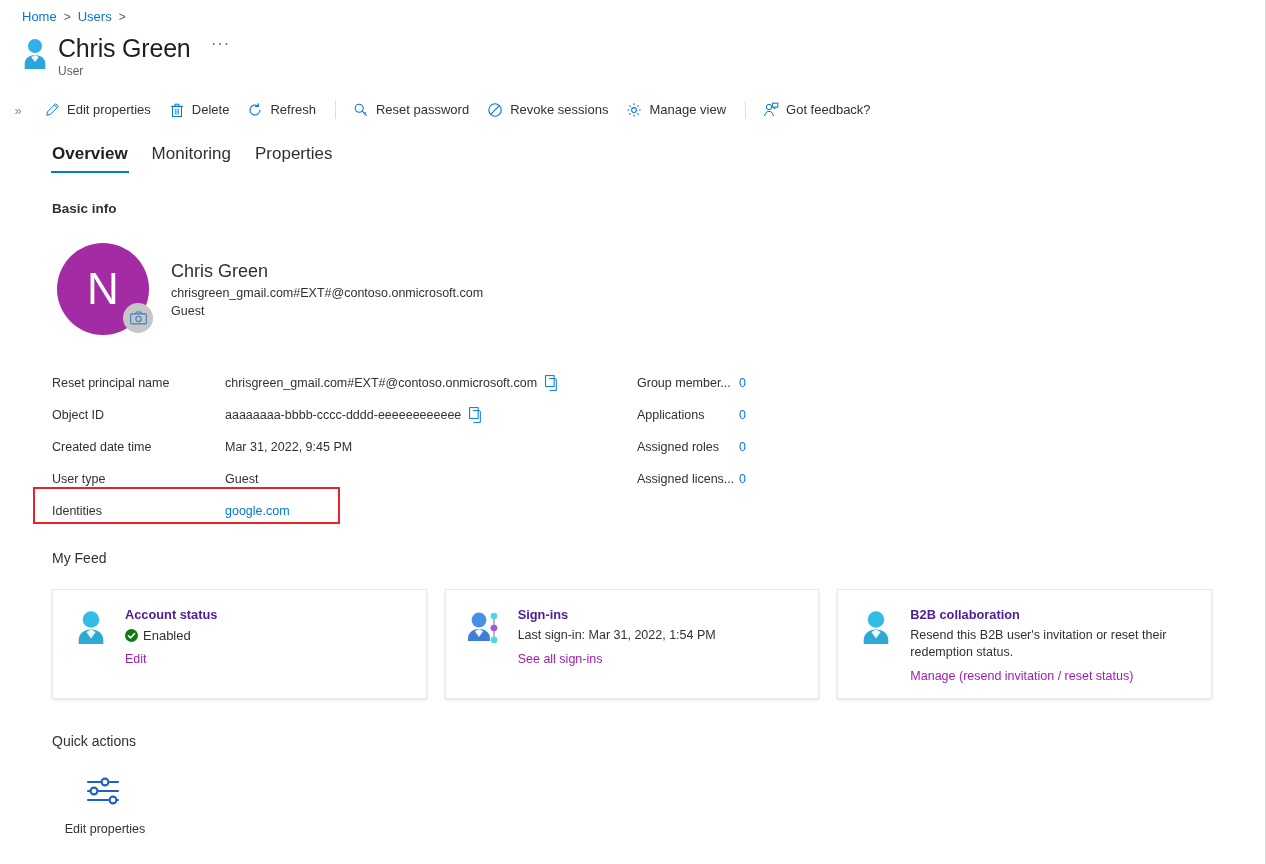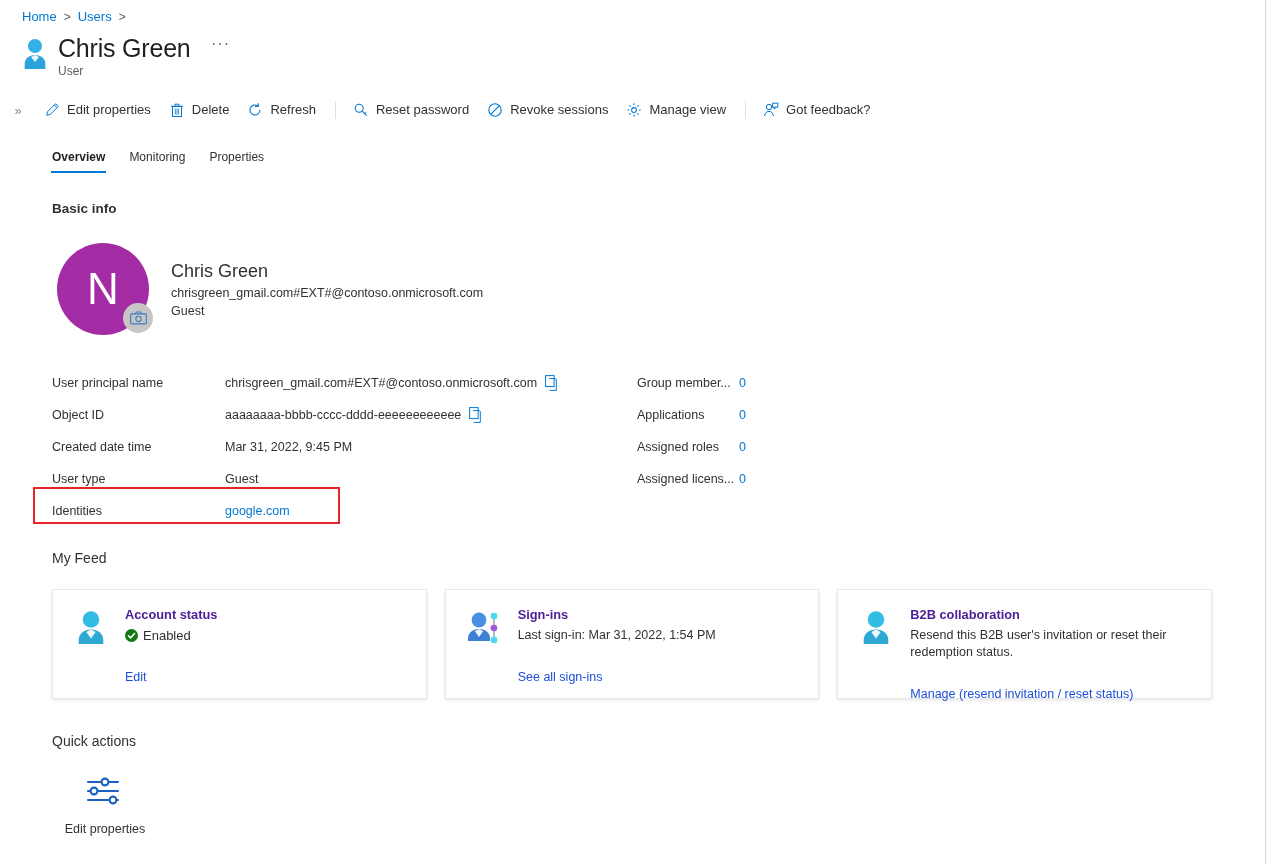--- a/index.html
+++ b/index.html
@@ -137,21 +137,21 @@
   
   .tabs {
     position: absolute;
     left: 40px;
     top: 140px;
     display: flex;
     align-items: flex-end;
     height: 33px;
   }
   .tab {
-    font-size: 12px;
+    font-size: 17px;
     color: #323130;
     padding: 6px 12px 9px 12px;
     cursor: pointer;
     position: relative;
     white-space: nowrap;
     text-align: right;
   }
   .tab.active {
     font-weight: bold;
     color: #201f1e;
@@ -339,23 +339,23 @@
     gap: 5px;
   }
   .card-sub-text {
     font-size: 12.5px;
     color: #323130;
     line-height: 17px;
     margin-top: 4px;
   }
   .card-link {
     font-size: 12.5px;
-    color: #1d4ed8;
-    cursor: pointer;
-    margin-top: 26px;
+    color: #a21caf;
+    cursor: pointer;
+    margin-top: 8px;
     display: inline-block;
   }
   .check-badge {
     width: 13px;
     height: 13px;
     flex: none;
   }
 
   
   .quick-actions {
@@ -495,21 +495,21 @@
     <div class="hero-texts">
       <div class="hero-name">Chris Green</div>
       <div class="hero-upn">chrisgreen_gmail.com#EXT#@contoso.onmicrosoft.com</div>
       <div class="hero-type">Guest</div>
     </div>
   </div>
 
   <div class="props-left">
 
     <div class="prop-row">
-      <div class="prop-label">User principal name</div>
+      <div class="prop-label">Reset principal name</div>
       <div class="prop-value">
         <span>chrisgreen_gmail.com#EXT#@contoso.onmicrosoft.com</span>
         <svg class="copy-icon" viewBox="0 0 14 16">
           <rect x="0.6" y="0.6" width="8.5" height="11" fill="none" stroke="#0078d4"></rect>
           <path d="M4 3.6h6.3a1 1 0 0 1 1 1v10.8H4.6" fill="none" stroke="#0078d4"></path>
         </svg>
       </div>
     </div>
 
     <div class="prop-row">

